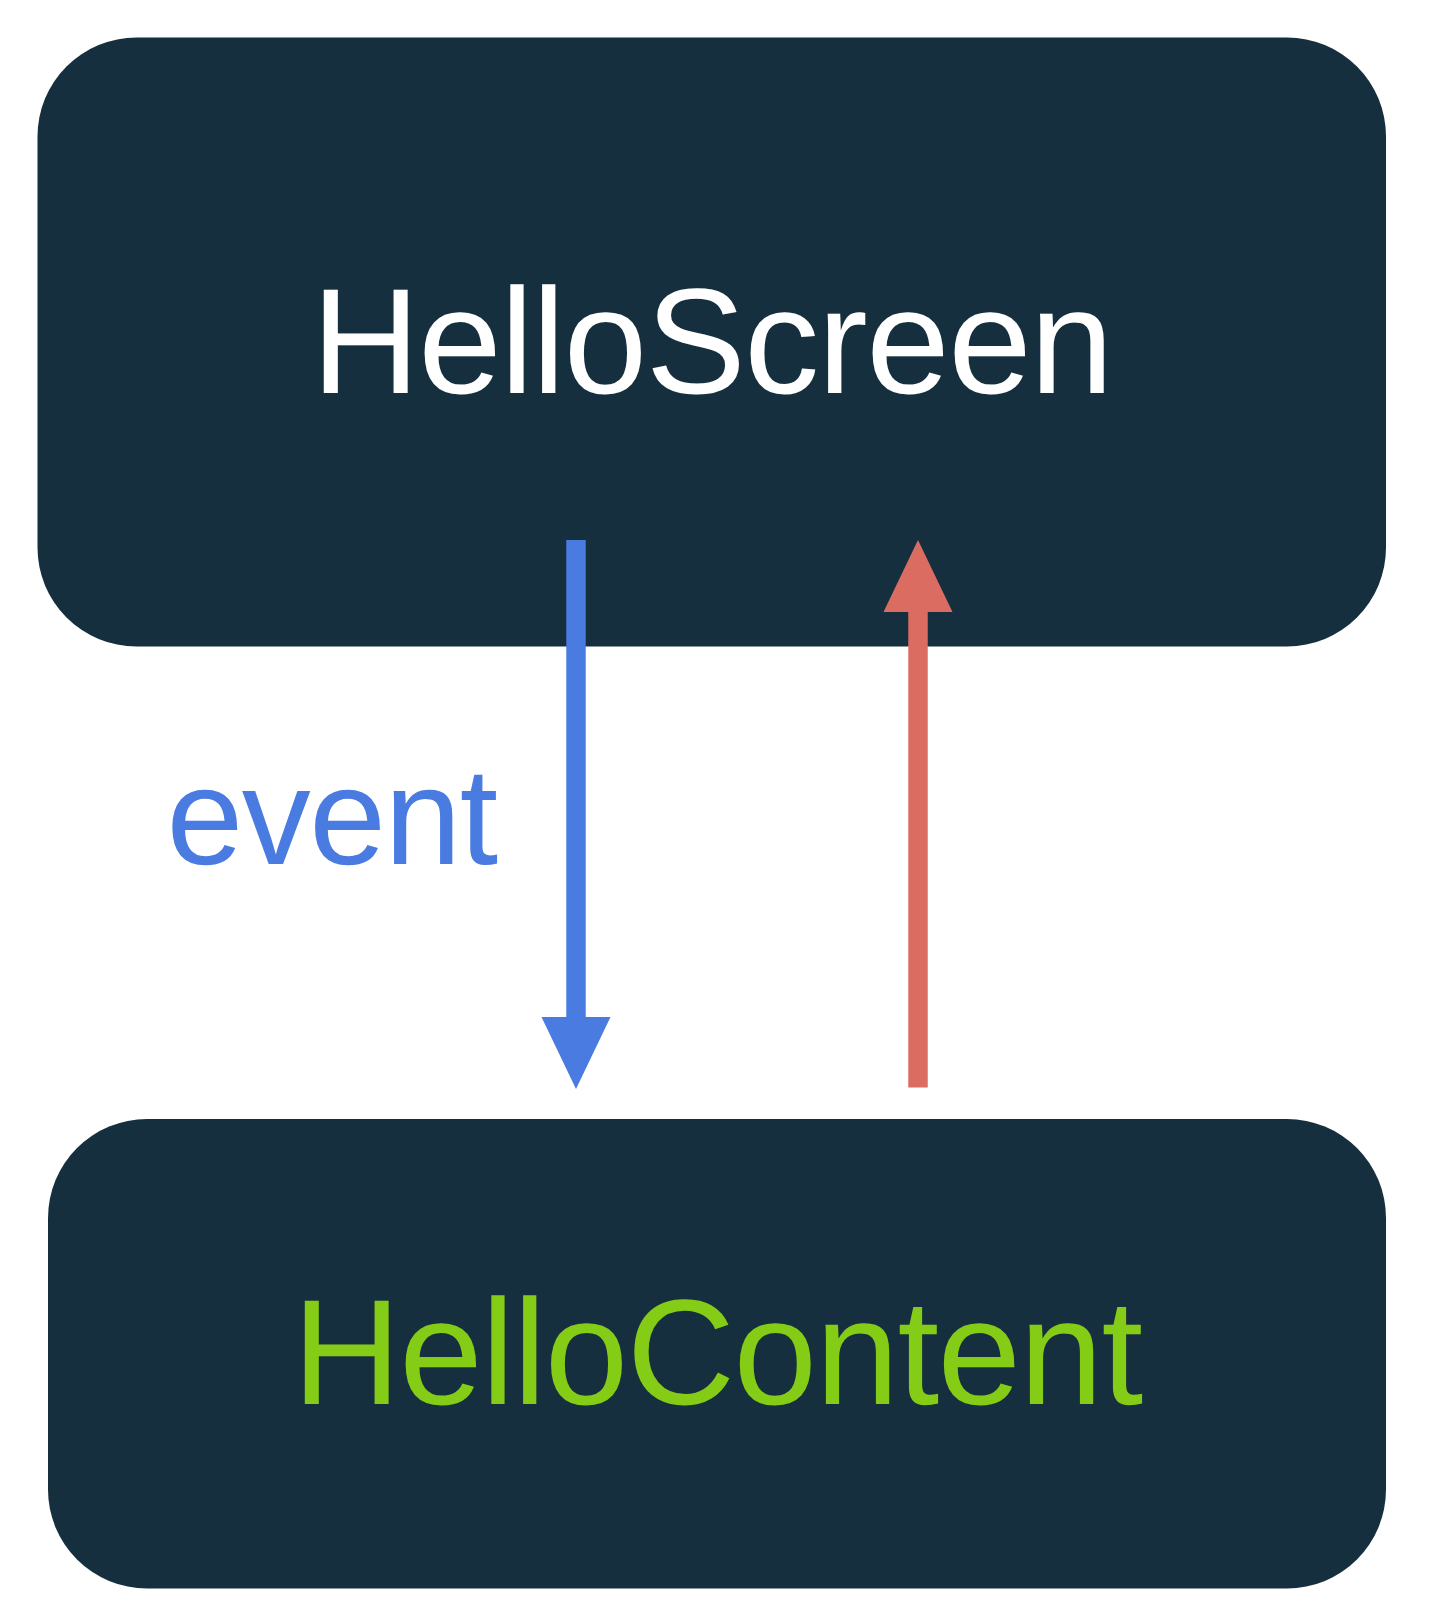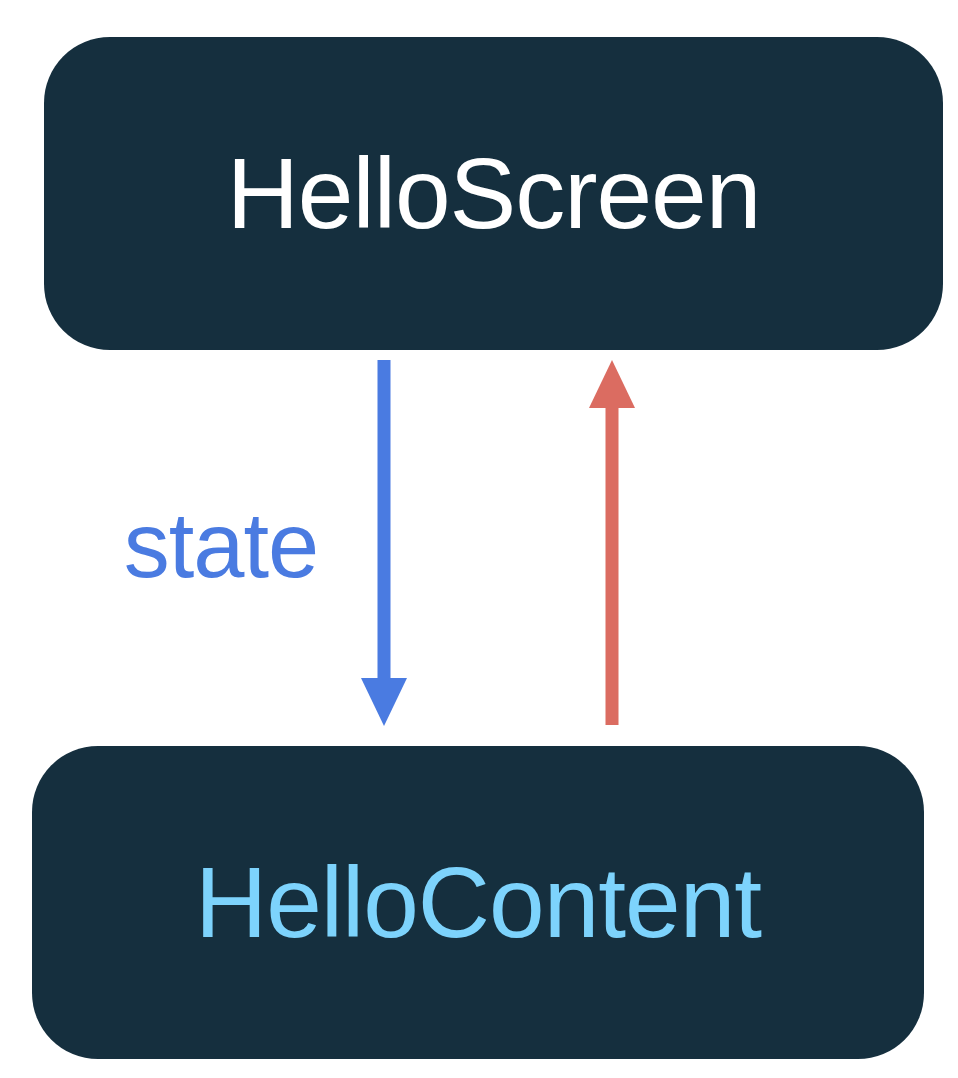--- a/index.html
+++ b/index.html
@@ -16,25 +16,24 @@
     overflow: hidden;
   }
   .node {
     position: absolute;
     border-radius: 66px;
     display: flex;
     align-items: center;
     justify-content: center;
   }
   .node-top {
-    left: 44px;
+    left: 25px;
     top: 25px;
     width: 899px;
-    height: 313px;
-    margin-top: 12px;
+    height: 406px;
   }
   .node-bottom {
     left: 32px;
     top: 746px;
     width: 892px;
     height: 313px;
   }
   .node-label {
     font-size: 100px;
     font-weight: 400;
@@ -81,20 +80,20 @@
     <g>
       <line x1="384" y1="360" x2="384" y2="684" stroke-width="13" stroke="#4A7BE1"></line>
       <polygon points="361,678 407,678 384,726" fill="#4A7BE1"></polygon>
     </g>
     <g>
       <line x1="612" y1="725" x2="612" y2="402" stroke-width="13" stroke="#DB6C61"></line>
       <polygon points="589,408 635,408 612,360" fill="#DB6C61"></polygon>
     </g>
   </svg>
 
-  <div class="edge-label label-state" style="color: rgb(74, 123, 225);">state</div>
+  <div class="edge-label label-state" style="color: rgb(74, 123, 225);">event</div>
 
 
   <div class="node node-bottom" style="background-color: rgb(21, 47, 62);">
-    <span class="node-label" style="color: #7dd3fc;">HelloContent</span>
+    <span class="node-label" style="color: #84cc16;">HelloContent</span>
   </div>
 
 </div>
 
 </body></html>

